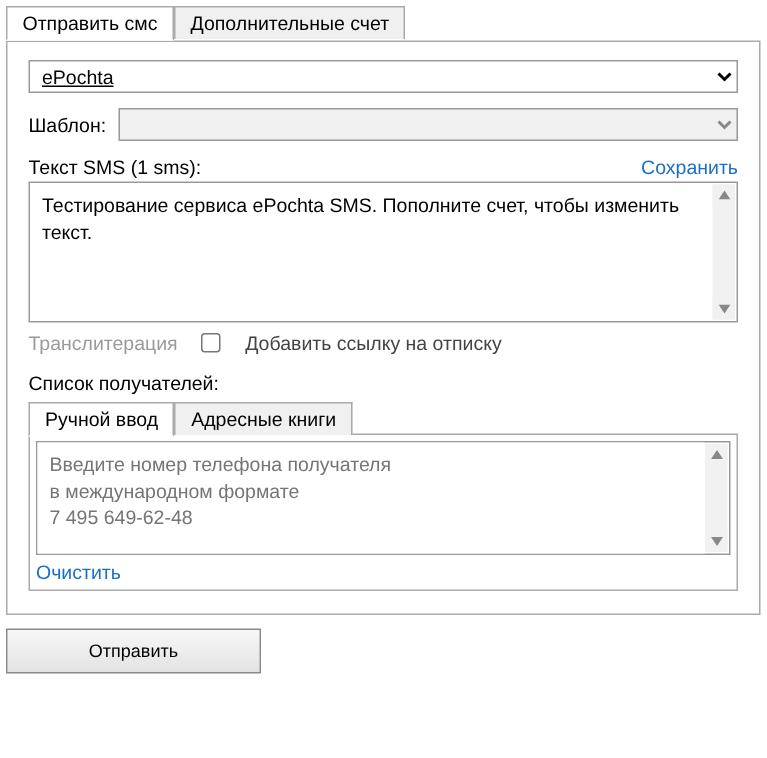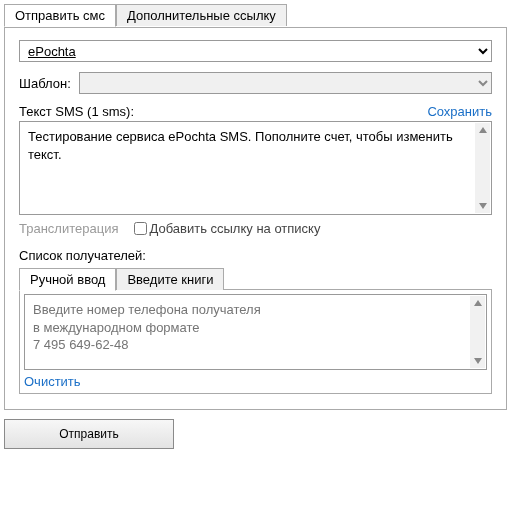--- a/index.html
+++ b/index.html
@@ -117,21 +117,21 @@
   .scroll-arrow svg { width: 8px; height: 6px; }
   .under-textarea {
     display: flex;
     align-items: center;
     gap: 16px;
     margin-bottom: 12px;
   }
   .checkbox-wrap {
     display: inline-flex;
     align-items: center;
-    gap: 2px;
+    gap: 16px;
     color: #444;
   }
   .checkbox-wrap input { margin:0; width:13px; height:13px; }
   .section-label { margin-bottom: 4px; }
   .inner-tab-strip {
     display: flex;
     align-items: flex-end;
     height: 23px;
     position: relative;
     z-index: 2;
@@ -158,21 +158,21 @@
     cursor: pointer;
   }
 </style>
 </head>
 <body>
 
 
 
 <div class="tab-strip">
   <div class="tab active">Отправить смс</div>
-  <div class="tab">Дополнительные ссылку</div>
+  <div class="tab">Дополнительные счет</div>
 </div>
 
 <div class="tab-panel">
 
   <div class="row">
     <select class="select">
       <option>ePochta</option>
     </select>
   </div>
 
@@ -209,21 +209,21 @@
     <label class="checkbox-wrap">
       <input type="checkbox" style="">
       <span>Добавить ссылку на отписку</span>
     </label>
   </div>
 
   <div class="section-label">Список получателей:</div>
 
   <div class="inner-tab-strip">
     <div class="tab active">Ручной ввод</div>
-    <div class="tab">Введите книги</div>
+    <div class="tab">Адресные книги</div>
   </div>
 
   <div class="inner-panel">
     <div class="textarea-wrap" style="margin-bottom:0;">
       <textarea class="textarea recipients" placeholder="Введите номер телефона получателя
 в международном формате
 7 495 649-62-48" style=""></textarea>
       <div class="scroll-track">
         <div class="scroll-arrow up">
             <svg viewBox="0 0 8 6">

